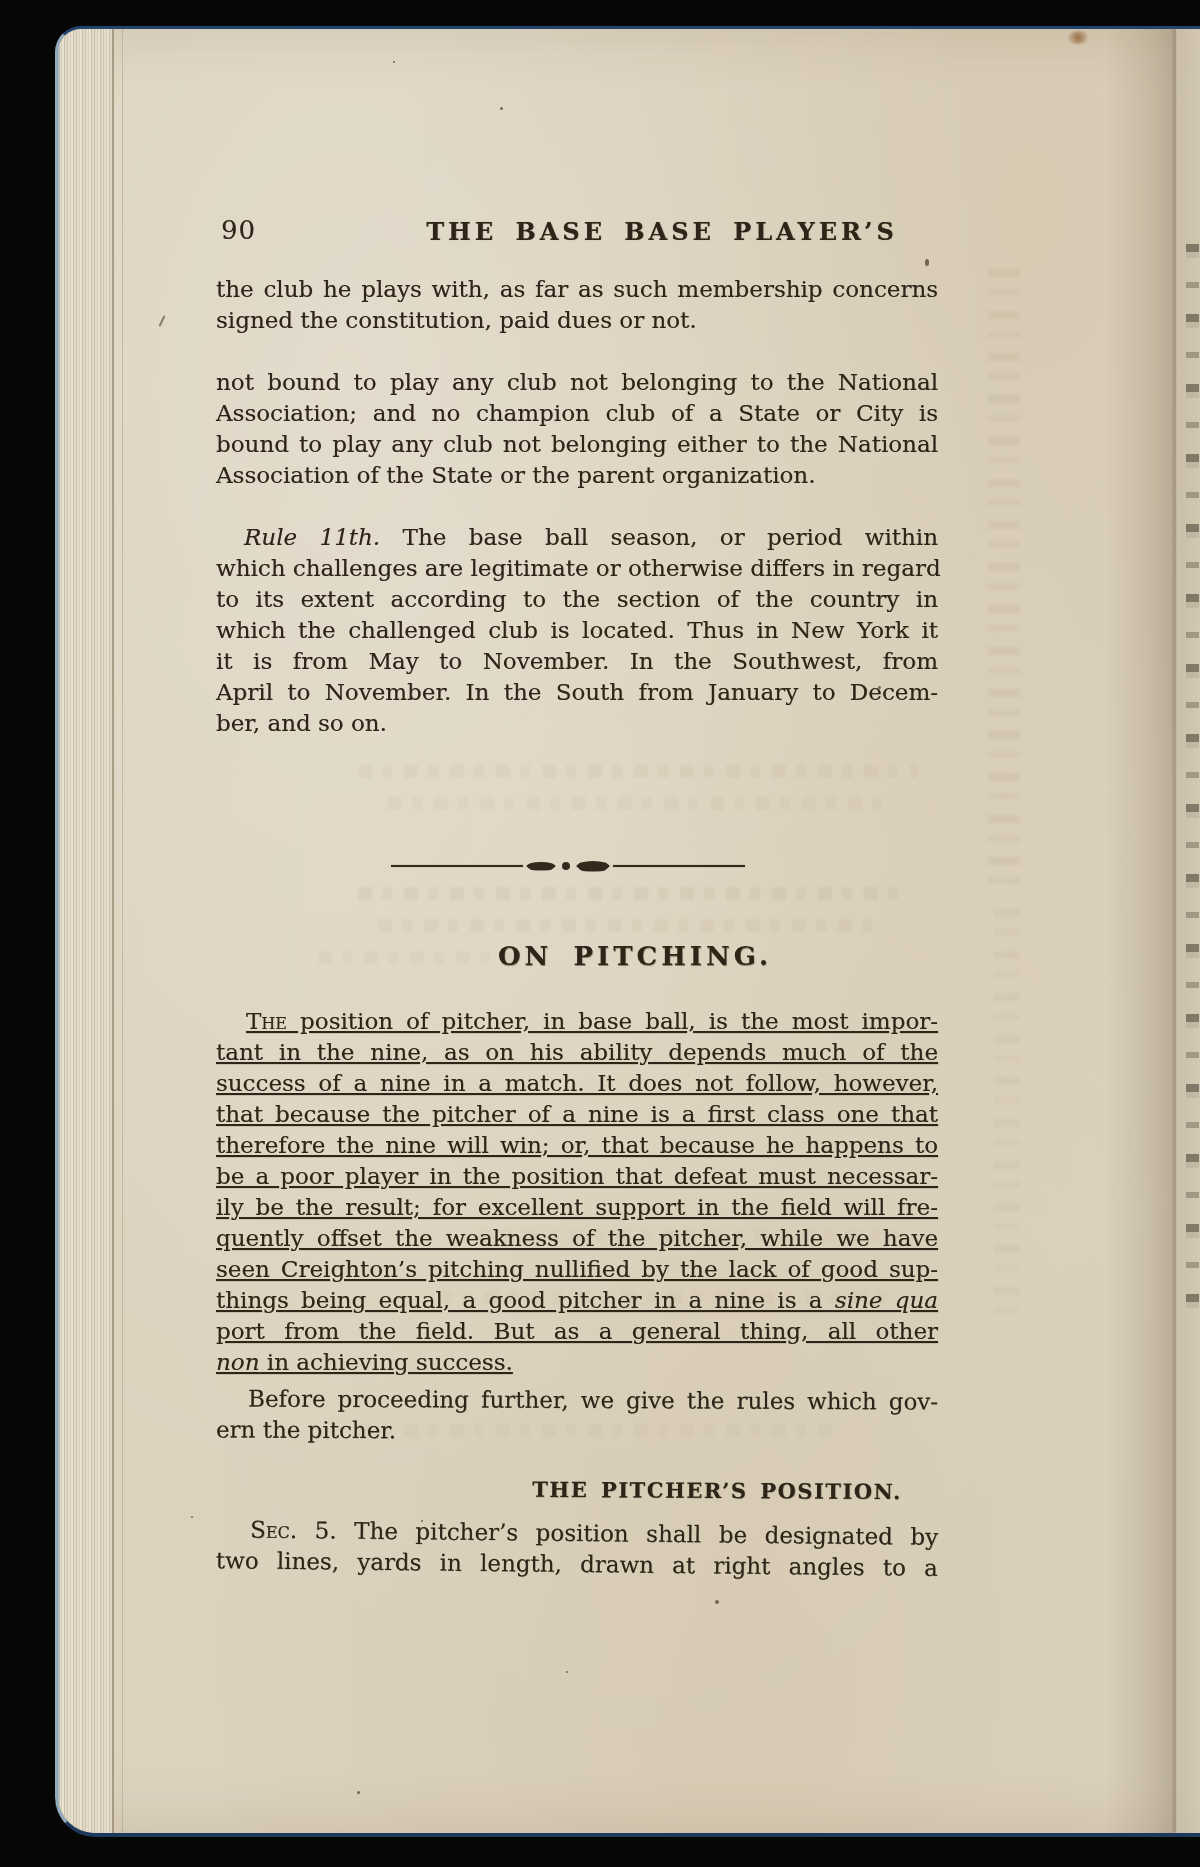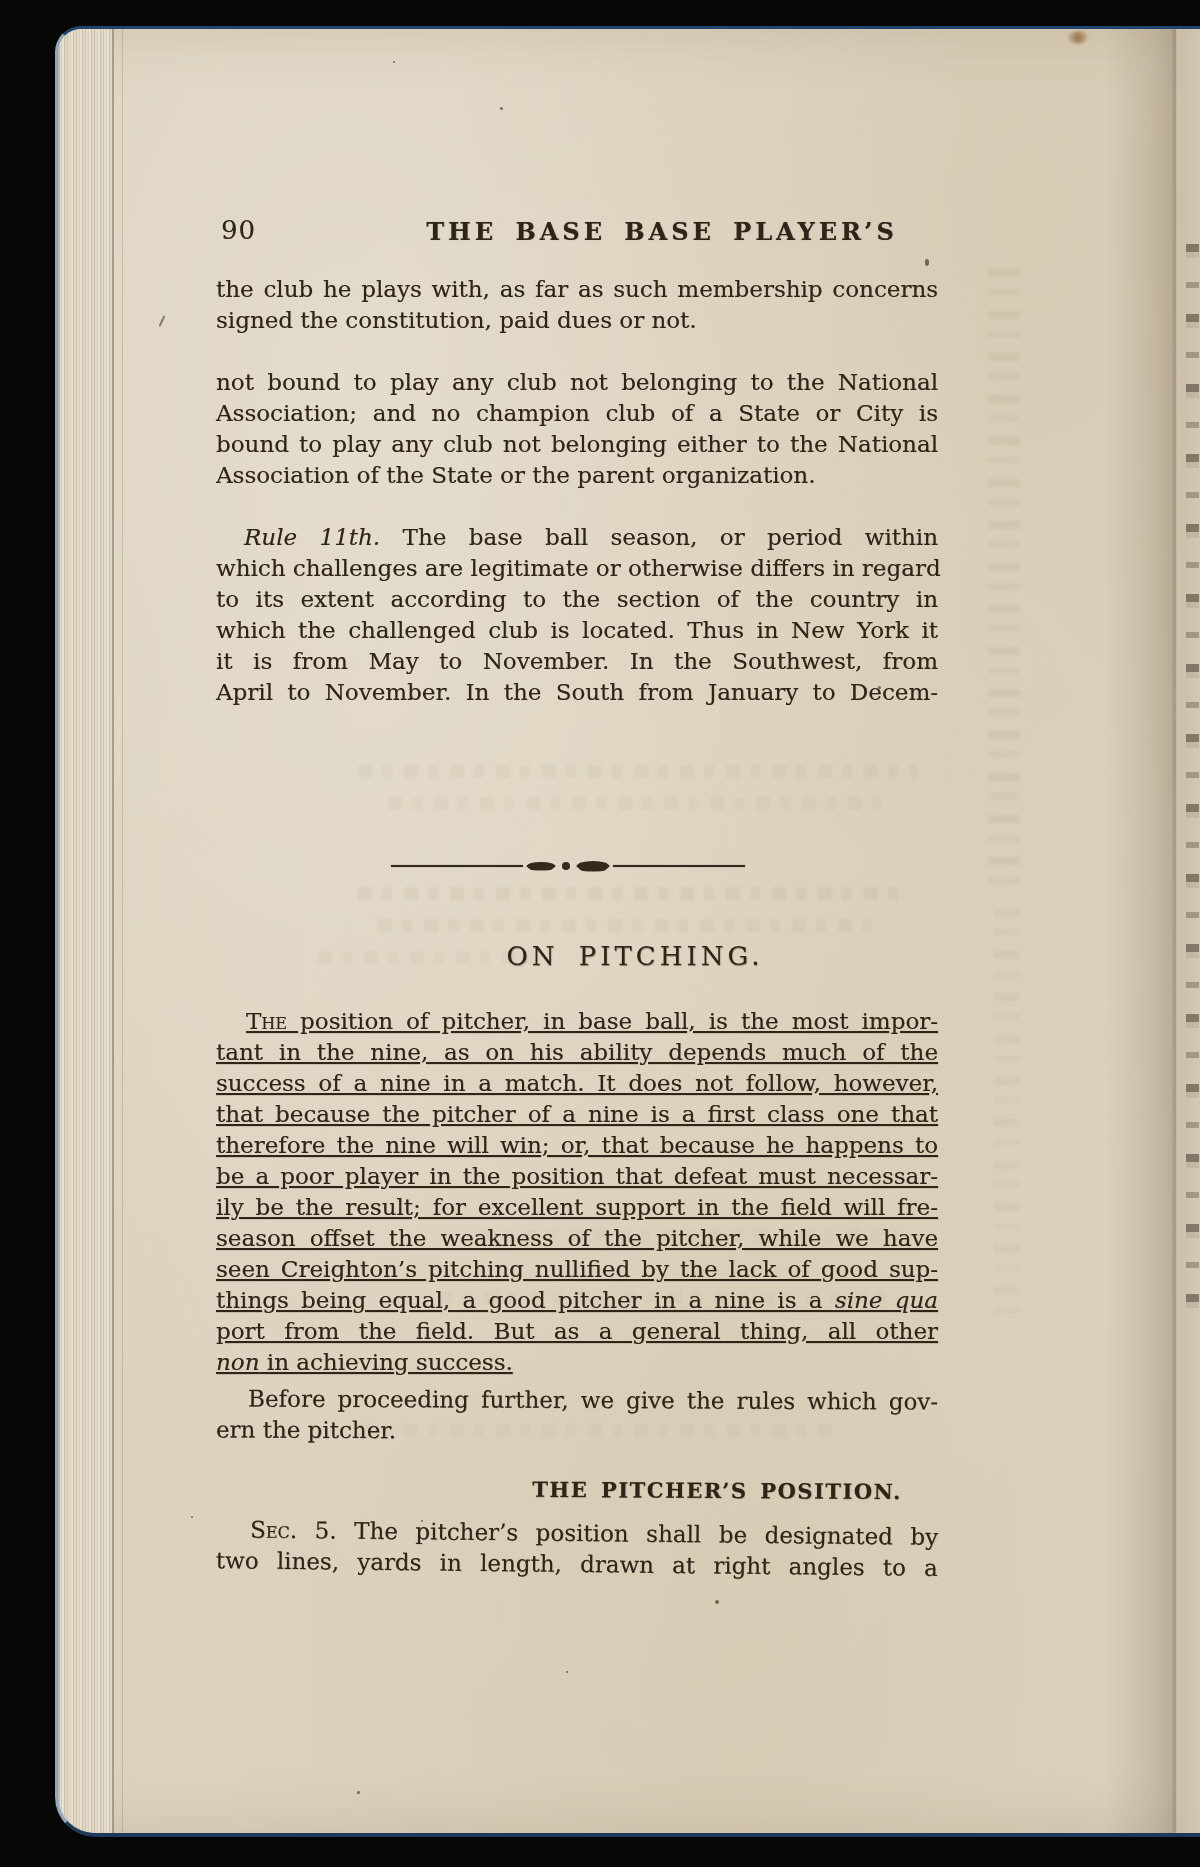--- a/index.html
+++ b/index.html
@@ -77,21 +77,21 @@
     display:flex;align-items:center;justify-content:center;
     transform:translateX(-9px);
   }
   .divider .bar{height:2px;background:#33291c;width:132px;box-shadow:0 0 1px rgba(51,41,28,.8);}
   .divider .diamond{width:30px;height:9px;background:#33291c;margin:0 3px;
     clip-path:polygon(0 50%,18% 0,82% 0,100% 50%,82% 100%,18% 100%);border-radius:50%;}
   .divider .dot{width:8px;height:8px;border-radius:50%;background:#33291c;margin:0 3px;}
   .section-heading{
     position:absolute;top:912px;left:0;width:722px;text-align:center;
     transform:translateX(58px);
-    font-size:26px;font-weight:normal;letter-spacing:4px;word-spacing:8px;
+    font-size:26px;font-weight:bold;letter-spacing:4px;word-spacing:8px;
     color:#2e2518;text-shadow:0.5px 0.5px 0.8px rgba(46,37,24,0.5);
   }
   .subsection-heading{
     position:absolute;top:1449px;left:0;width:722px;text-align:center;
     transform:translateX(140px) rotate(0.35deg);
     font-size:21px;font-weight:bold;letter-spacing:1.5px;word-spacing:4px;
     color:#2e2518;text-shadow:0.4px 0.4px 0.7px rgba(46,37,24,0.5);
   }
   
   .ghost{
@@ -168,41 +168,42 @@
       <div class="line last">Association of the State or the parent organization.</div>
     </div>
 
     <div class="block" style="top:493px;">
       <div class="line indent"><span class="it">Rule 11th.</span><span> The base ball season, or period within</span></div>
       <div class="line">which challenges are legitimate or otherwise differs in regard</div>
       <div class="line">to its extent according to the section of the country in</div>
       <div class="line">which the challenged club is located.  Thus in New York it</div>
       <div class="line">it is from May to November.  In the Southwest, from</div>
       <div class="line">April to November.  In the South from January to Decem-</div>
+      <div class="line last">ber, and so on.</div>
     </div>
 
     <div class="divider">
       <div class="bar"></div>
       <div class="diamond"></div>
       <div class="dot"></div>
       <div class="diamond" style="width:34px;height:11px;"></div>
       <div class="bar"></div>
     </div>
 
     <div class="section-heading">ON PITCHING.</div>
 
     <div class="block" style="top:977px;text-decoration:underline;">
       <div class="line" style="padding-left:30px;"><span class="sc">The</span><span> position of pitcher, in base ball, is the most impor-</span></div>
       <div class="line">tant in the nine, as on his ability depends much of the</div>
       <div class="line">success of a nine in a match.  It does not follow, however,</div>
       <div class="line">that because the pitcher of a nine is a first class one that</div>
       <div class="line">therefore the nine will win; or, that because he happens to</div>
       <div class="line">be a poor player in the position that defeat must necessar-</div>
       <div class="line">ily be the result; for excellent support in the field will fre-</div>
-      <div class="line">season offset the weakness of the pitcher, while we have</div>
+      <div class="line">quently offset the weakness of the pitcher, while we have</div>
       <div class="line">seen Creighton’s pitching nullified by the lack of good sup-</div>
       <div class="line"><span>things being equal, a good pitcher in a nine is a </span><span class="it">sine qua</span></div>
       <div class="line">port from the field.  But as a general thing, all other</div>
       <div class="line last"><span class="it">non</span><span> in achieving success.</span></div>
     </div>
 
     <div class="block" style="top:1356px;transform:rotate(0.25deg);">
       <div class="line" style="padding-left:32px;">Before proceeding further, we give the rules which gov-</div>
       <div class="line last">ern the pitcher.</div>
     </div>

